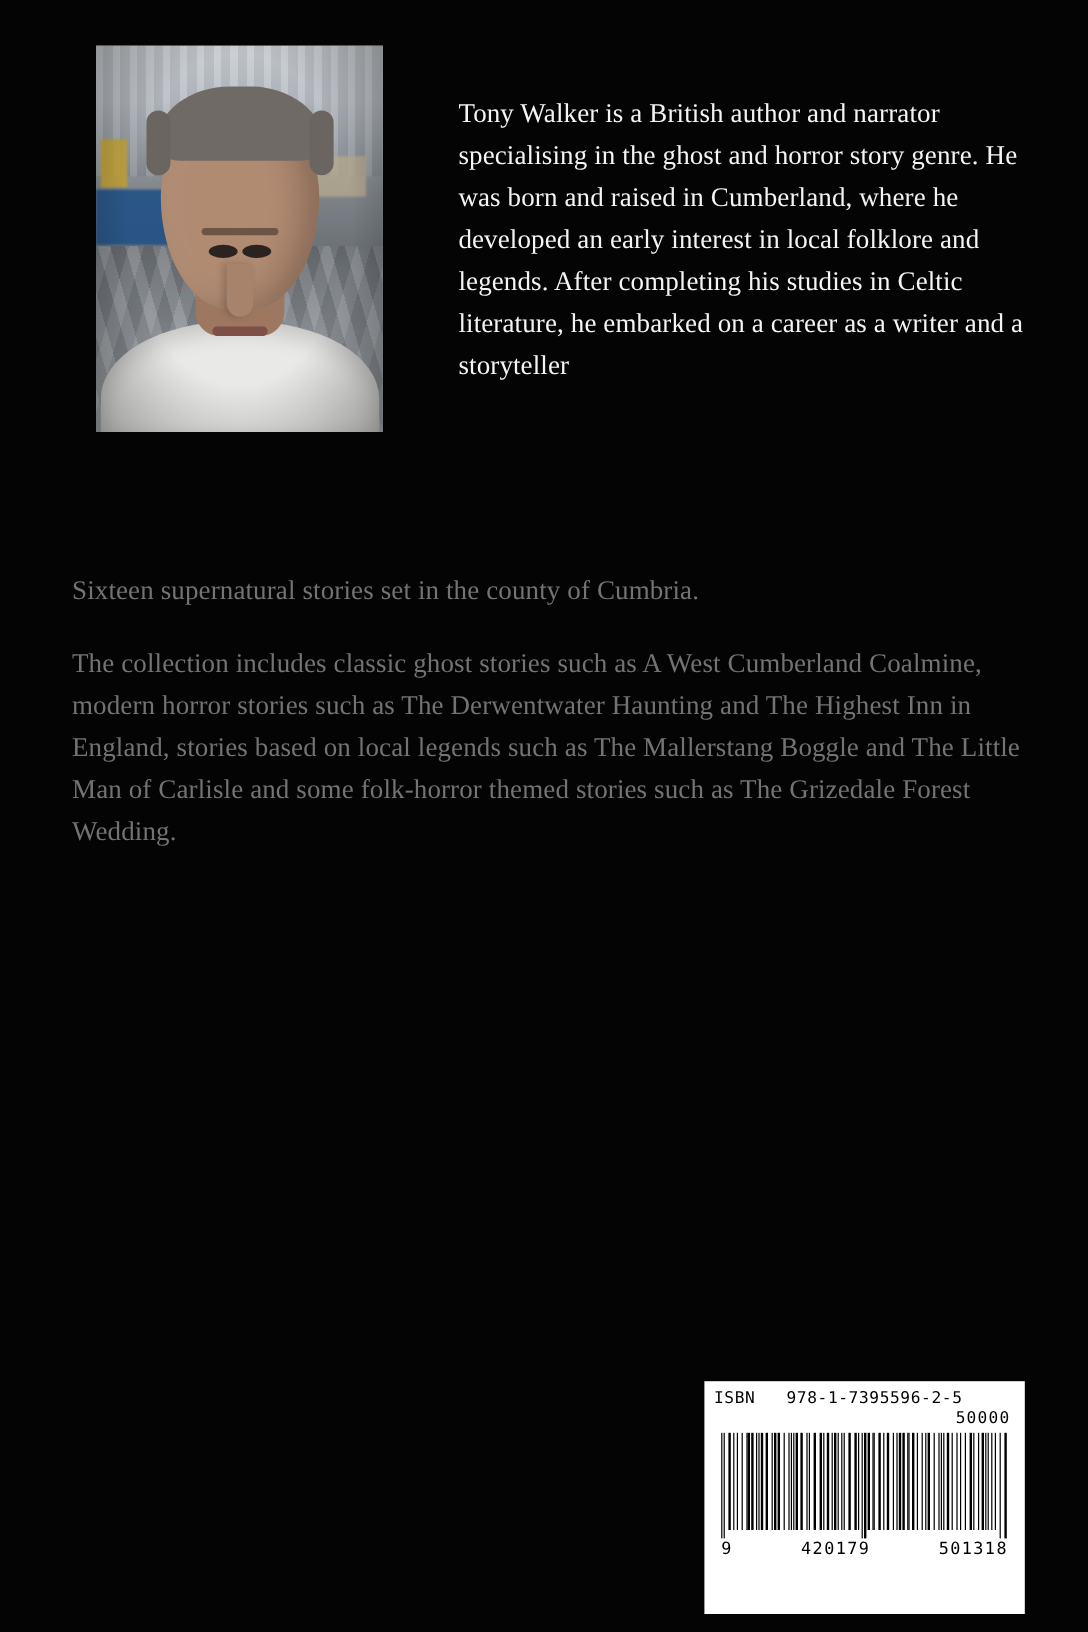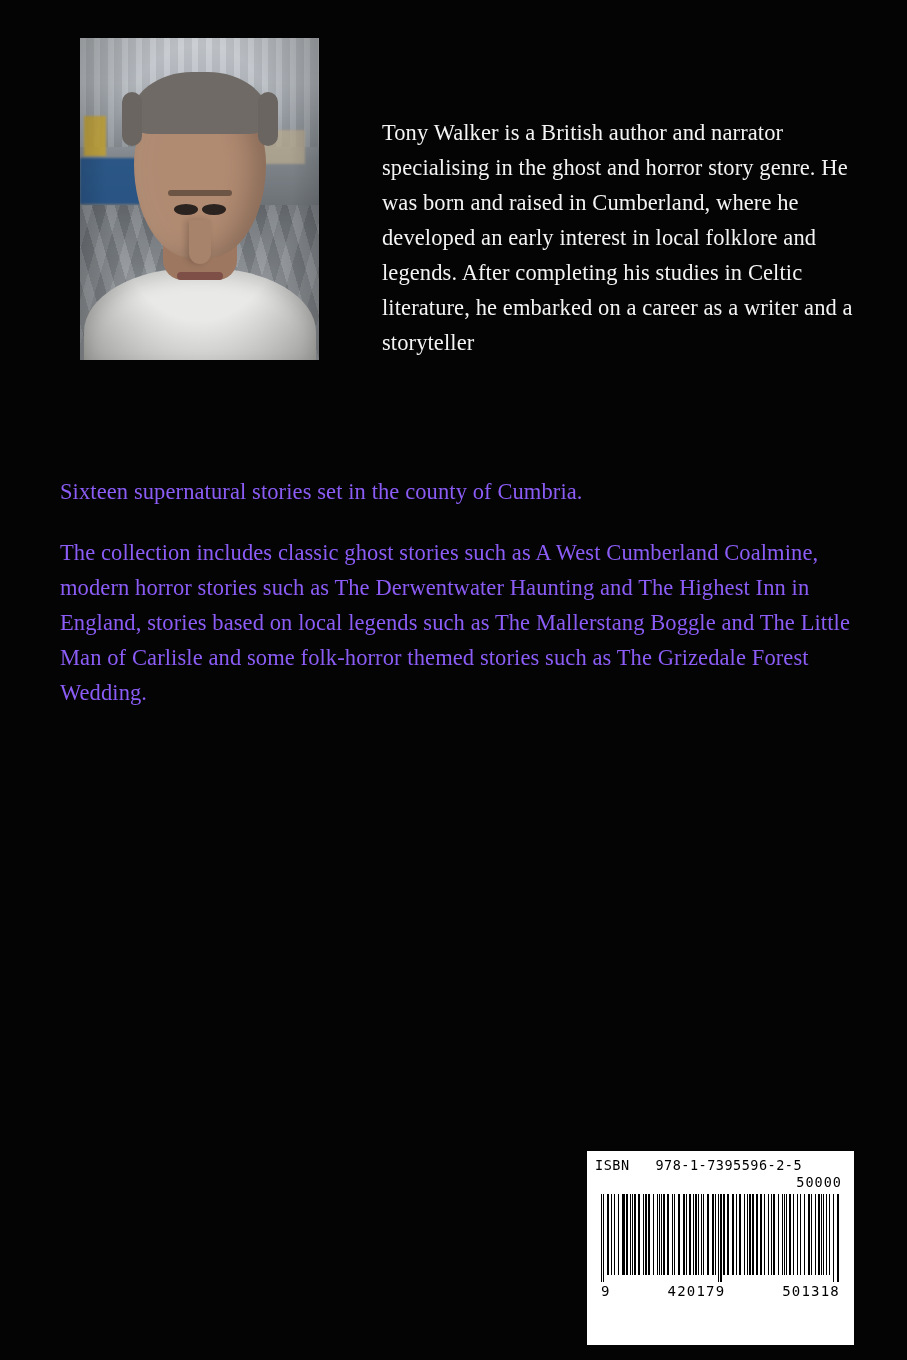--- a/index.html
+++ b/index.html
@@ -21,21 +21,21 @@
     background: #040404;
   }
 
   
   .author-block {
     position: absolute;
     left: 80px;
     top: 38px;
     width: 792px;
     display: flex;
-    align-items: flex-end;
+    align-items: center;
   }
   .author-photo {
     width: 239px;
     height: 322px;
     flex: 0 0 239px;
     position: relative;
     overflow: hidden;
     background: #8e9196;
   }
   
@@ -221,21 +221,21 @@
   .blurb {
     position: absolute;
     left: 60px;
     top: 474px;
     width: 790px;
   }
   .blurb p {
     margin: 0 0 22px 0;
     font-size: 22.5px;
     line-height: 35px;
-    color: #8b5cf6;
+    color: #737373;
     letter-spacing: .1px;
   }
   .blurb p.last { margin-bottom: 0; }
   .blurb p.gap-big { margin-bottom: 26px; }
 
   
   .barcode-area {
     position: absolute;
     left: 587px;
     top: 1151px;

